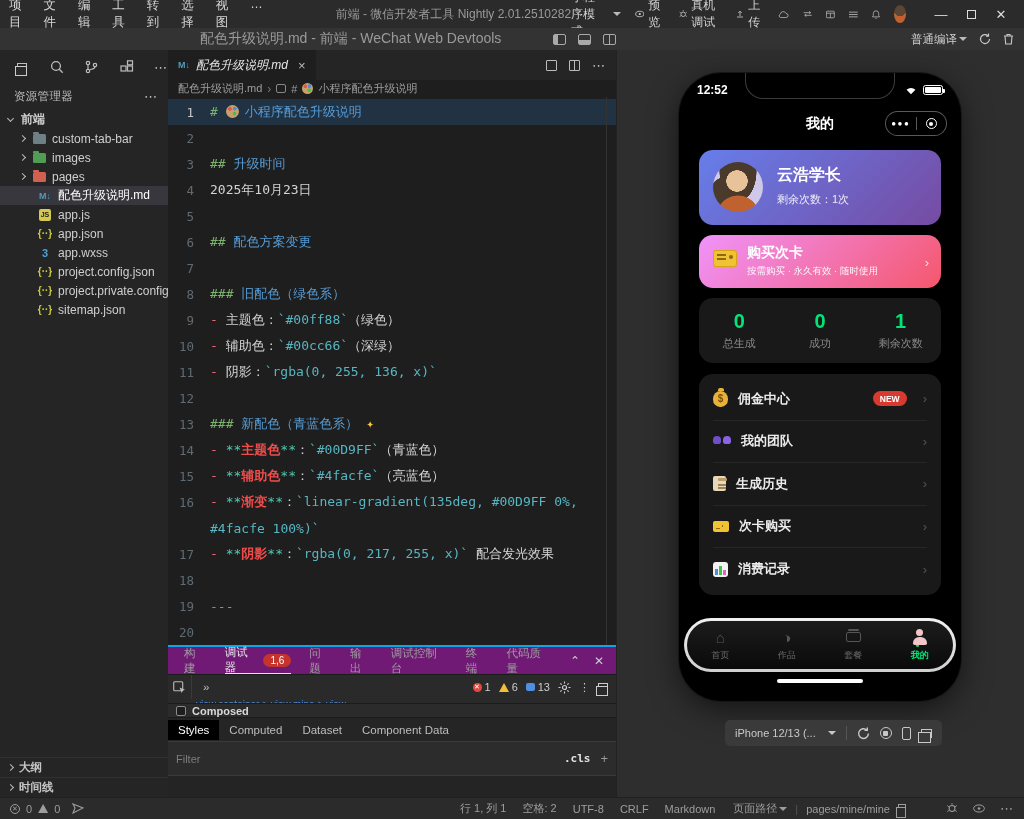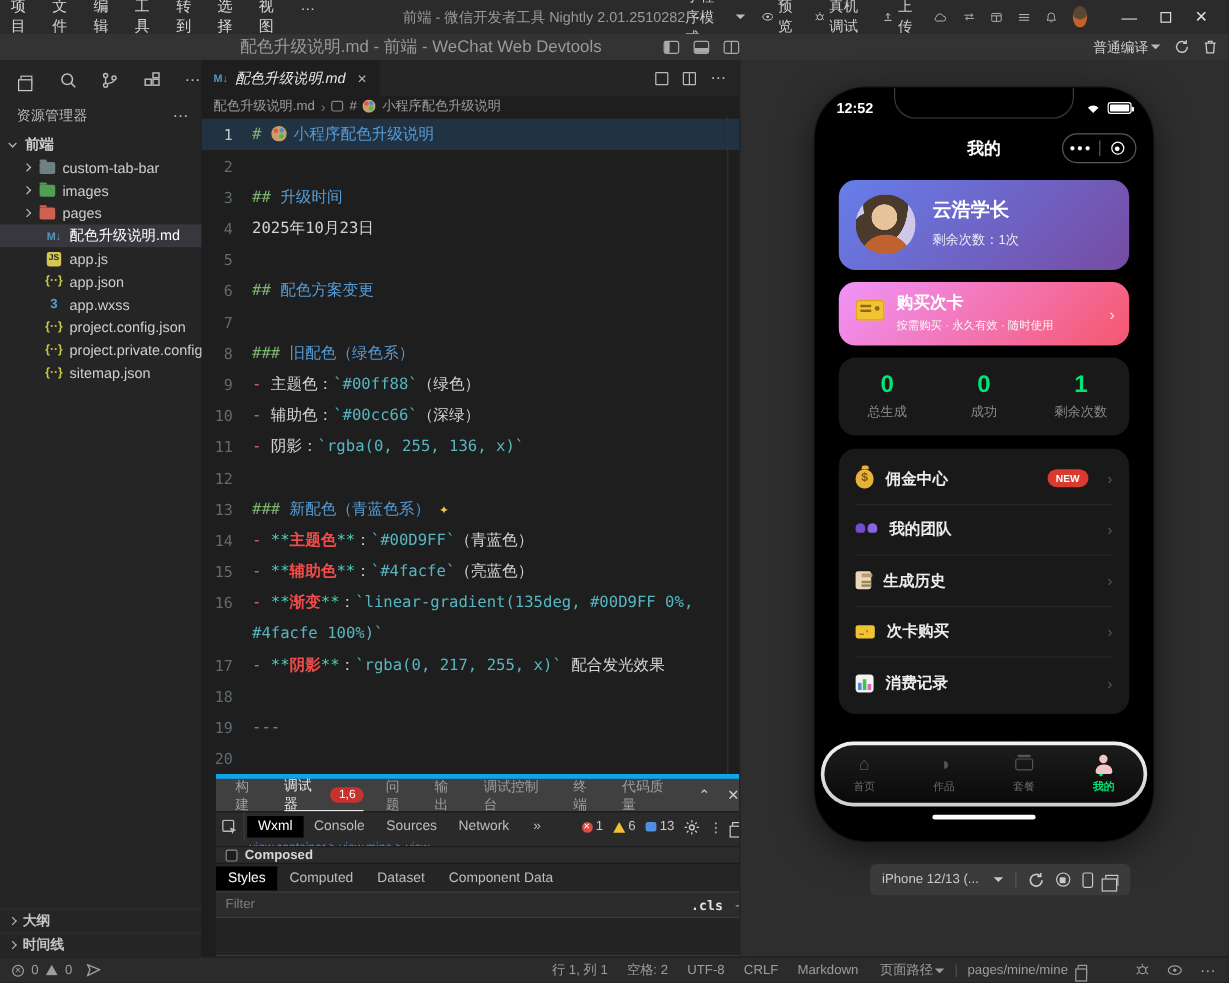--- a/index.html
+++ b/index.html
@@ -89,21 +89,21 @@
   .sg-star { color:#4ec9b0; }
   .sg-boldred { color:#f14c4c; font-weight:bold; }
   .sg-hr { color:#8a8a8a; }
   .sg-sparkle { color:#f5c842; }
   .ic-palette { width:13px; height:13px; border-radius:50%; display:inline-block; vertical-align:-2px; margin-right:6px;
     background: radial-gradient(circle at 30% 30%, #e8554d 0 1.6px, transparent 2.1px),
                 radial-gradient(circle at 68% 28%, #4a90d9 0 1.6px, transparent 2.1px),
                 radial-gradient(circle at 66% 66%, #42c24a 0 1.6px, transparent 2.1px), #c9a06c; }
 
   
-  #panel { position:absolute; left:0; top:595px; width:448px; height:152px; background:#404040; border-top:4px solid #0ea5e9;margin-left:12px;}
+  #panel { position:absolute; left:0; top:595px; width:448px; height:152px; background:#701a75; border-top:2px solid #0ea5e9;}
   #panel-tabs { height:27px; display:flex; align-items:center; gap:18px; padding-left:16px; color:#9d9d9d; font-size:11.5px;}
   .ptab { display:flex; align-items:center; gap:5px; height:100%; }
   .ptab.active { color:#e7e7e7; border-bottom:1px solid #e7e7e7; }
   .pbadge { background:#c4332d; color:#fff; border-radius:8px; padding:1px 7px; font-size:10px; }
   #panel-tabs-right { margin-left:auto; display:flex; gap:14px; padding-right:12px; color:#ccc; font-size:12px;}
   #devtools-row { height:25px; background:#2a2a2a; display:flex; align-items:center; gap:2px; border-top:1px solid #1b1b1b; }
   .insp { width:24px; height:100%; display:flex; align-items:center; justify-content:center; border-right:1px solid #3a3a3a;}
   .dtab { padding:3px 9px; color:#bdbdbd; font-size:11.5px; }
   .dtab.active { background:#000; color:#fff; }
   #dev-right { margin-left:auto; display:flex; align-items:center; gap:8px; padding-right:8px; font-size:11px; color:#ccc;}
@@ -114,21 +114,21 @@
   .kebab { color:#ccc; }
   .popout { width:10px; height:8px; border:1px solid #ccc; position:relative; }
   .popout::before { content:""; position:absolute; left:-3px; top:2px; width:10px; height:8px; border:1px solid #ccc; background:#2a2a2a;}
   #wxml-clip { height:4px; background:#2a2a2a; overflow:hidden; color:#4f8ee0; font-size:10px; padding-left:28px; }
   #composed-row { height:15px; background:#2b2b2b; display:flex; align-items:center; gap:6px; padding-left:8px; border-top:1px solid #1b1b1b; border-bottom:1px solid #1b1b1b;}
   .cbx { width:10px; height:10px; border:1px solid #8a8a8a; border-radius:2px; background:#1e1e1e;}
   #composed-row .lbl { color:#d8d8d8; font-size:11px; font-weight:bold; }
   #styles-tabs { height:23px; background:#252526; display:flex; align-items:center; }
   .stab { padding:4px 10px; color:#bdbdbd; font-size:11.5px; }
   .stab.active { background:#000; color:#fff; }
-  #filter-row { height:22px; background:#2c2c2c; border-top:1px solid #3a3a3a; border-bottom:1px solid #3a3a3a;
+  #filter-row { height:35px; background:#2c2c2c; border-top:1px solid #3a3a3a; border-bottom:1px solid #3a3a3a;
     display:flex; align-items:center; padding:1px 8px;text-align:right; }
   #filter-row .ph { color:#7d7d7d; font-size:11px; }
   #filter-row .cls { margin-left:auto; color:#e0e0e0; font-family:"DejaVu Sans Mono",monospace; font-size:11px; font-weight:bold;}
   #filter-row .plus { color:#9a9a9a; margin-left:10px; font-size:13px; }
   #panel-rest { height:31px; background:#242424; }
 
   
   #statusbar { position:absolute; left:0; top:797px; width:1024px; height:22px; background:#2b2b2b; border-top:1px solid #202020;
     display:flex; align-items:center; color:#9d9d9d; font-size:11px; }
   #sb-left { display:flex; align-items:center; gap:6px; padding-left:10px; }
@@ -578,26 +578,20 @@
             <span>✕</span>
           </div>
         </div>
       <div id="devtools-row">
         <span class="insp">
             <svg width="13" height="13" viewBox="0 0 13 13">
               <rect x="0.7" y="0.7" width="9" height="9" rx="1" fill="none" stroke="#bbb" stroke-width="1.1"></rect>
               <path d="M6.5 6.5l5.5 2.2-2.3 1 -1 2.3z" fill="#bbb"></path>
             </svg>
           </span>
-        <div id="devtools-tabs" style="display:flex;align-items:center;">
-            <span class="dtab active">Wxml</span>
-            <span class="dtab">Console</span>
-            <span class="dtab">Sources</span>
-            <span class="dtab">Network</span>
-          </div>
         <span class="dtab">»</span>
         <div id="dev-right">
           <span class="cnt">
               <span class="dot-err">✕</span>
               <span>1</span>
             </span>
           <span class="cnt">
               <span class="tri-warn"></span>
               <span>6</span>
             </span>

